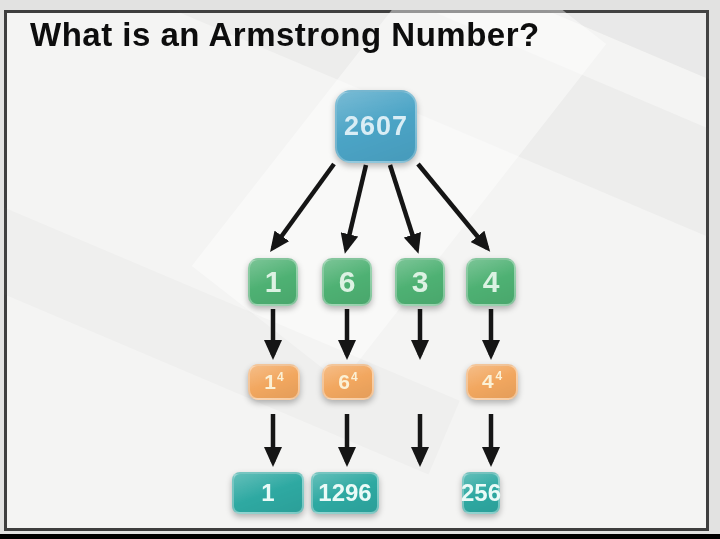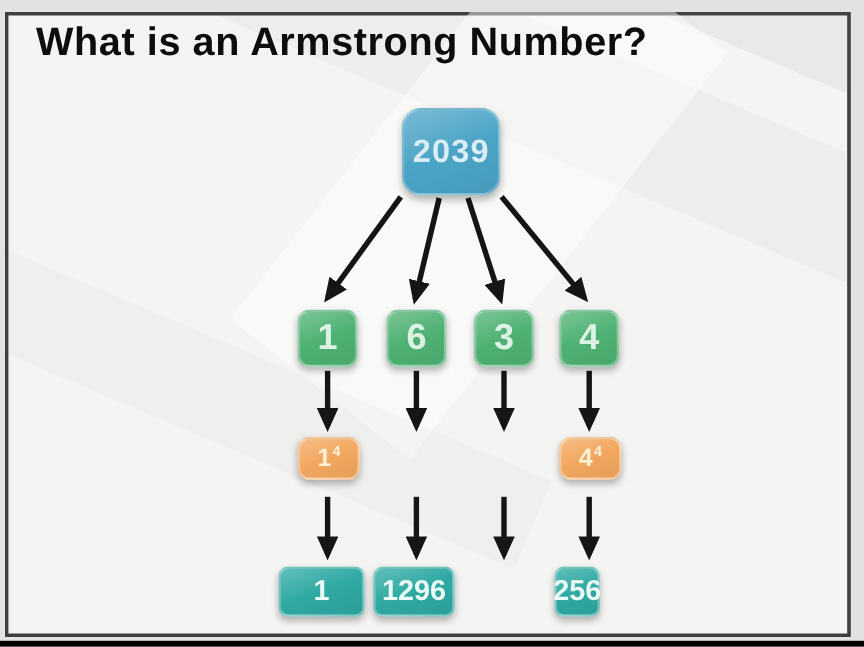--- a/index.html
+++ b/index.html
@@ -86,21 +86,21 @@
   }
   .d1 { left: 244px; } .d2 { left: 318px; } .d3 { left: 391px; } .d4 { left: 462px; }
   .power {
     top: 354px; width: 52px; height: 36px;
     background-color: var(--power-orange, #f2a75f);
     border: 2px solid rgba(255,255,255,.38);
     color: #fbf1d6;
     font-size: 21px;
   }
   .power sup { font-size: 12px; line-height: 0; margin-left: 1px; }
-  .p1 { left: 244px; } .p2 { left: 318px; } .p3 { left: 389px; } .p4 { left: 462px; }
+  .p1 { left: 244px; } .p2 { left: 318px; } .p3 { left: 389px; } .p4 { left: 462px; font-family: Liberation Mono, monospace; }
   .result {
     top: 462px; height: 42px;
     border-radius: 8px;
     background-color: var(--result-teal, #2ea9a2);
     border: 2px solid rgba(255,255,255,.35);
     color: #eafaf7;
     font-size: 24px;
   }
   .r1 { left: 228px; width: 72px; }
   .r2 { left: 307px; width: 68px; }
@@ -144,38 +144,41 @@
       <line x1="416" y1="299" x2="416" y2="345" marker-end="url(#ah)"></line>
       <line x1="487" y1="299" x2="487" y2="345" marker-end="url(#ah)"></line>
 
       <line x1="269" y1="404" x2="269" y2="452" marker-end="url(#ah)"></line>
       <line x1="343" y1="404" x2="343" y2="452" marker-end="url(#ah)"></line>
       <line x1="416" y1="404" x2="416" y2="452" marker-end="url(#ah)"></line>
       <line x1="487" y1="404" x2="487" y2="452" marker-end="url(#ah)"></line>
     </svg>
 
     <div class="node root">
-      <span>2039</span>
+      <span>2607</span>
     </div>
 
     <div class="node digit d1">
       <span>1</span>
     </div>
     <div class="node digit d2">
       <span>6</span>
     </div>
     <div class="node digit d3">
       <span>3</span>
     </div>
     <div class="node digit d4">
       <span>4</span>
     </div>
 
     <div class="node power p1">
       <span><span>1</span><sup>4</sup></span>
+    </div>
+    <div class="node power p2">
+      <span><span>6</span><sup>4</sup></span>
     </div>
     <div class="node power p4">
       <span><span>4</span><sup>4</sup></span>
     </div>
 
     <div class="node result r1">
       <span>1</span>
     </div>
     <div class="node result r2">
       <span>1296</span>

